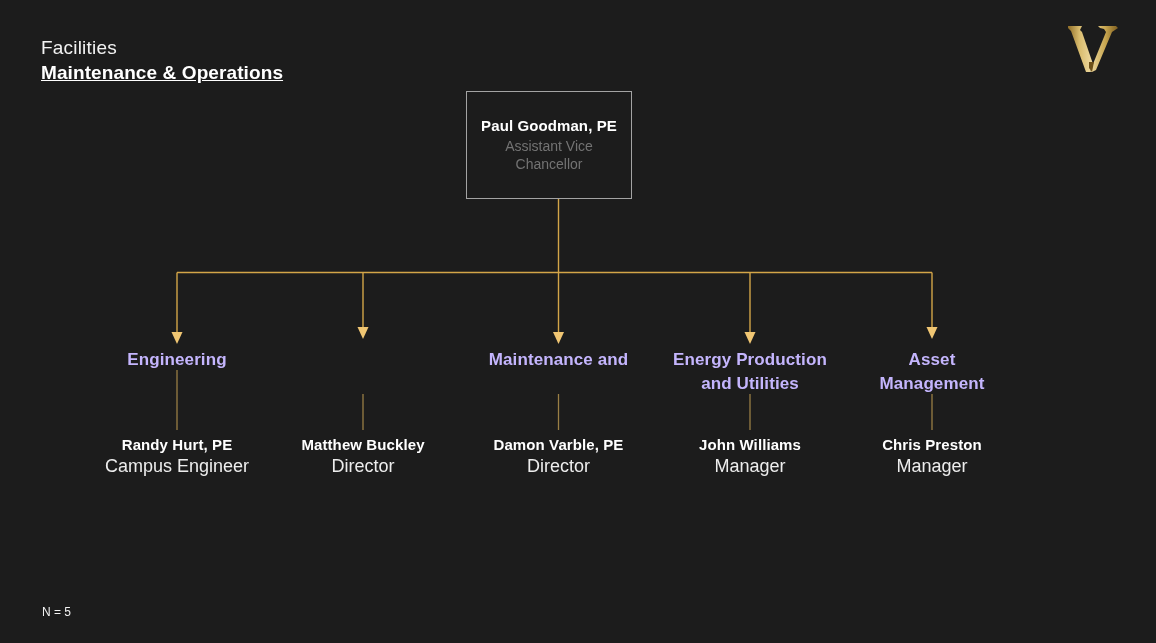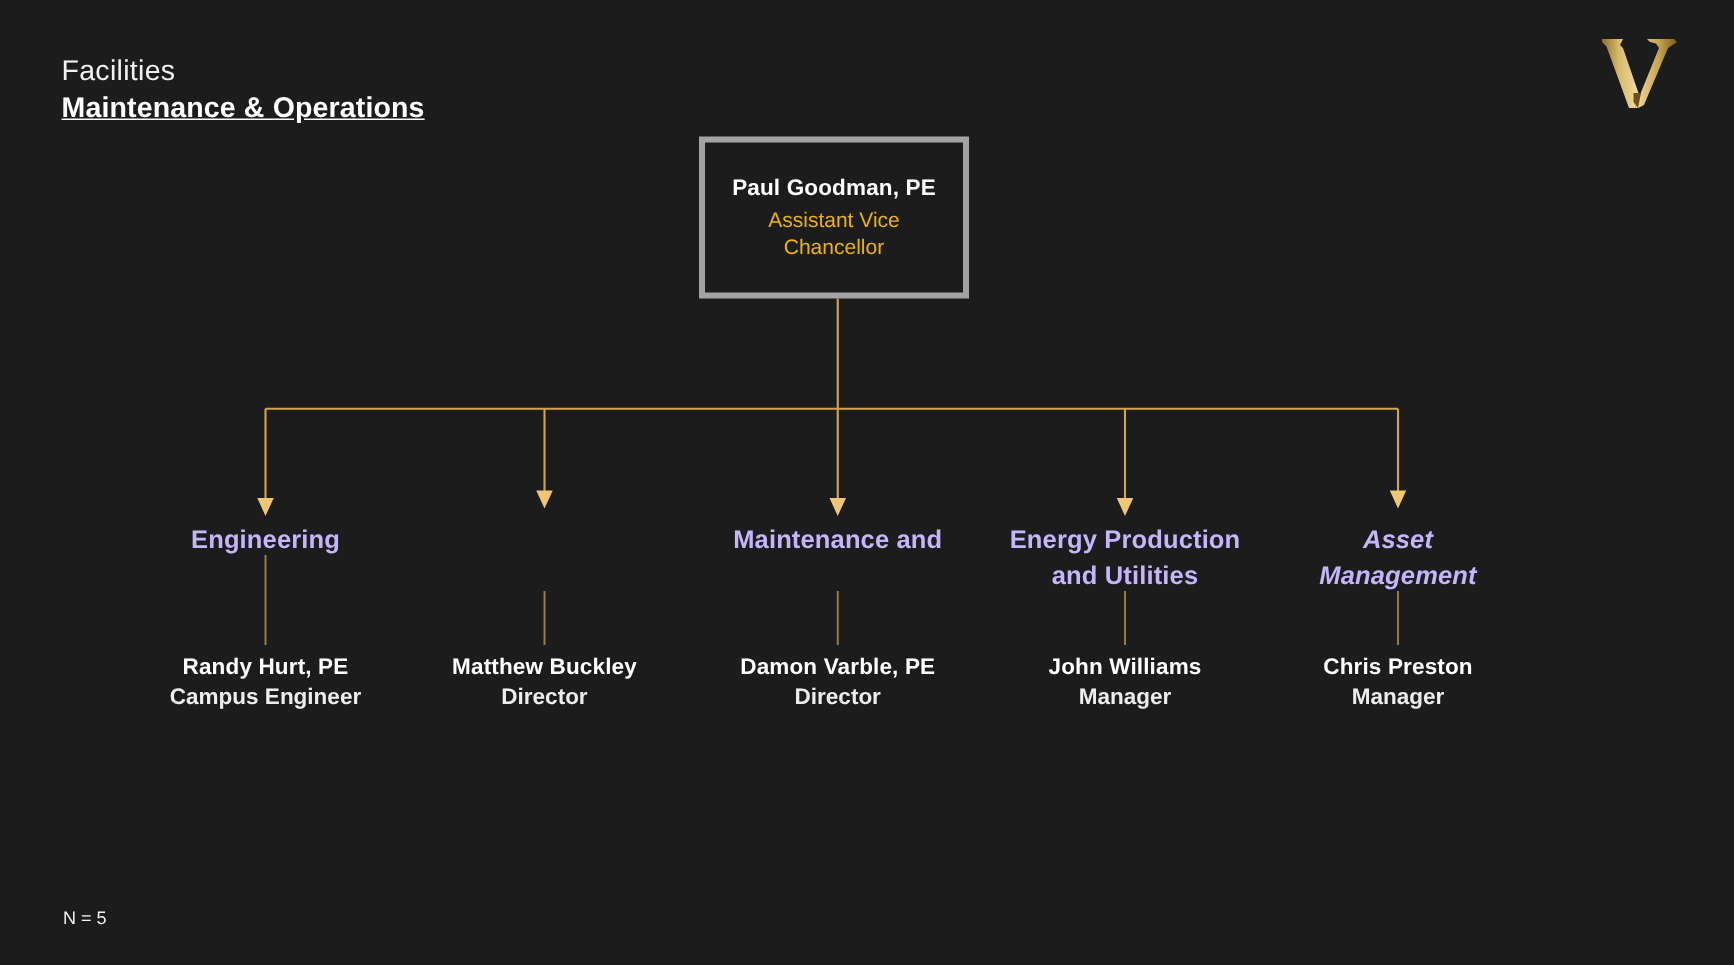--- a/index.html
+++ b/index.html
@@ -59,41 +59,41 @@
     width: 1156px;
     height: 643px;
     pointer-events: none;
   }
 
   
   #top-box {
     position: absolute;
     left: 466px;
     top: 91px;
-    width: 180px;
+    width: 166px;
     height: 108px;
-    border: 4px solid #a3a3a3;
+    border: 1px solid #a3a3a3;
     display: flex;
     flex-direction: column;
     align-items: center;
     justify-content: center;
     text-align: center;
     padding: 0 8px;
   }
   #top-box .nm {
     font-size: 15px;
     font-weight: 700;
     color: #ffffff;
     margin-bottom: 4px;
     letter-spacing: 0.1px;
   }
   #top-box .ti {
     font-size: 14px;
     font-weight: 400;
-    color: #eab308;
+    color: #737373;
     line-height: 1.25;
   }
 
   
   .col {
     position: absolute;
     text-align: center;
   }
   .col .dept {
     position: absolute;
@@ -111,22 +111,22 @@
     width: 100%;
     top: 436px;
   }
   .col .person .nm {
     font-size: 15px;
     font-weight: 700;
     color: #ffffff;
     letter-spacing: 0.1px;
   }
   .col .person .ti {
-    font-size: 15px;
-    font-weight: 700;
+    font-size: 18px;
+    font-weight: 400;
     color: #ededed;
     margin-top: 3px;
   }
 
   
   #footer-n {
     position: absolute;
     left: 42px;
     top: 605px;
     font-size: 12px;
@@ -238,21 +238,21 @@
       <span>Energy Production</span><br>
       <span>and Utilities</span>
     </div>
     <div class="person">
       <div class="nm">John Williams</div>
       <div class="ti">Manager</div>
     </div>
   </div>
 
   <div class="col" style="left:832px; top:0; width:200px; height:643px;">
-    <div class="dept" style="top:348px;font-style:italic;">
+    <div class="dept" style="top:348px;">
       <span>Asset</span><br>
       <span>Management</span>
     </div>
     <div class="person">
       <div class="nm">Chris Preston</div>
       <div class="ti">Manager</div>
     </div>
   </div>
 
   <div id="footer-n">N = 5</div>

